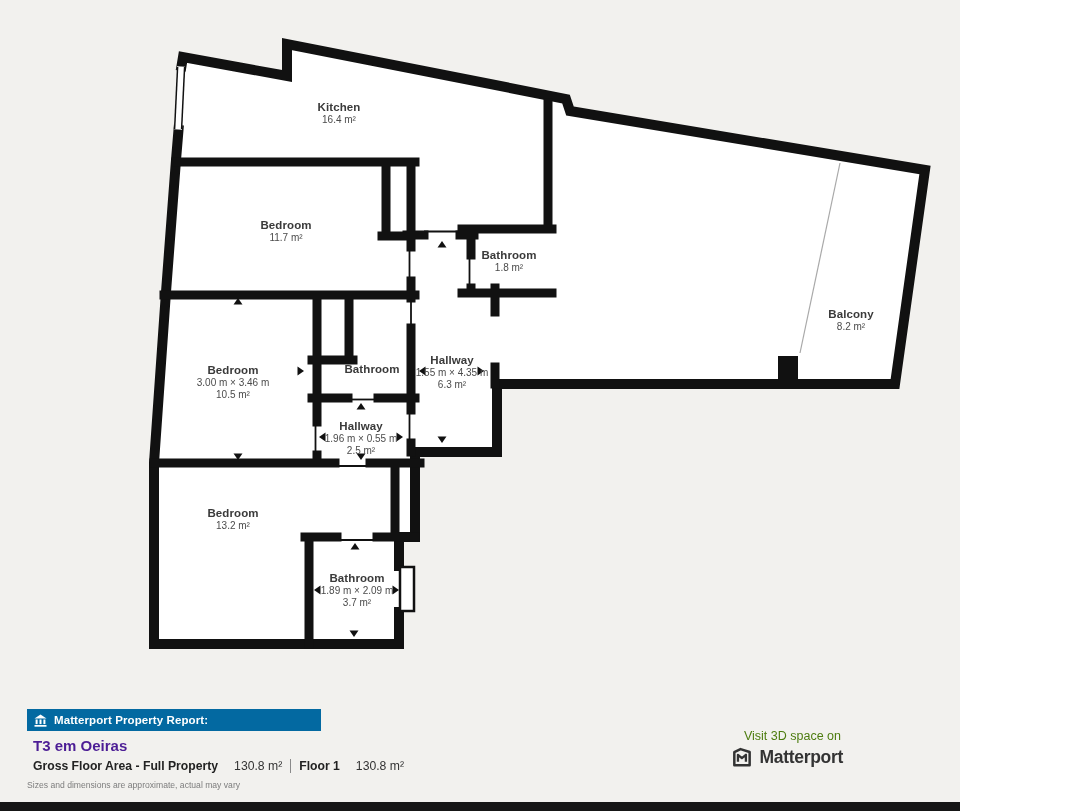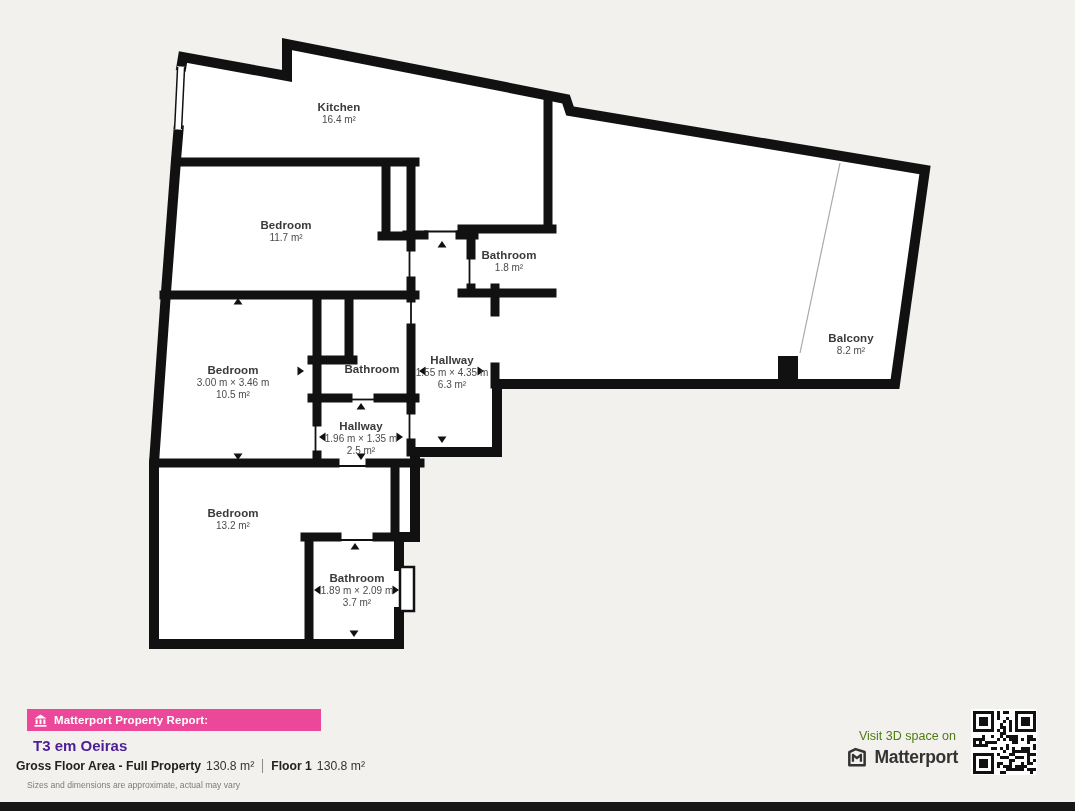--- a/index.html
+++ b/index.html
@@ -1,35 +1,35 @@
 <!DOCTYPE html>
 <html><head>
 <meta charset="utf-8">
 <style>
   html,body{margin:0;padding:0;}
   body{font-family:"Liberation Sans","DejaVu Sans",sans-serif;}
-  #stage{position:relative;width:1075px;height:811px;background:#f2f1ee;overflow:hidden;}
+  #stage{position:relative;width:960px;height:811px;background:#f2f1ee;overflow:hidden;}
   #plan-svg{position:absolute;left:0;top:0;}
 
   
   .room-label{position:absolute;transform:translate(-50%,-50%);text-align:center;
     line-height:1.22;white-space:nowrap;pointer-events:none;}
   .room-label .rn{font-weight:bold;font-size:11.5px;color:#3a3a3a;letter-spacing:.1px;}
   .room-label .rd,.room-label .ra{font-size:10px;color:#4b4b4b;}
   .room-label .rd:empty,.room-label .ra:empty{display:none;}
 
   
-  .badge{position:absolute;left:27px;top:709px;width:294px;height:22px;background:#ec4899;
+  .badge{position:absolute;left:27px;top:709px;width:294px;height:22px;background:#0369a1;
     display:flex;align-items:center;padding-left:7px;box-sizing:border-box;}
   .badge .blabel{color:#fff;font-weight:bold;font-size:11.5px;margin-left:7px;letter-spacing:.1px;}
   .prop-title{position:absolute;left:33px;top:737px;font-size:15px;font-weight:bold;color:#4c1d95;}
-  .area-line{position:absolute;left:16px;top:759px;font-size:12.2px;color:#333;
+  .area-line{position:absolute;left:33px;top:759px;font-size:12.2px;color:#333;
     display:flex;align-items:center;}
   .area-line .b{font-weight:bold;color:#222;}
-  .area-line .v{margin-left:5px;}
+  .area-line .v{margin-left:16px;}
   .area-line .sep{width:1px;height:14px;background:#8a8a8a;margin:0 8px;}
   .disclaimer{position:absolute;left:27px;top:780px;font-size:8.6px;color:#7d7d7d;}
 
   
   .visit-text{position:absolute;right:119px;top:729px;font-size:12.5px;color:#4d7c0f;}
   .brand-row{position:absolute;right:117px;top:746px;display:flex;align-items:center;gap:6px;cursor:pointer;}
   .brand-name{font-size:17.5px;font-weight:bold;color:#333;letter-spacing:-.3px;}
   .qr-box{position:absolute;left:971px;top:709px;width:66px;height:66px;background:#fff;}
   .qr-box svg{position:absolute;left:1.5px;top:1.5px;}
   .bottom-bar{position:absolute;left:0;top:802px;width:1075px;height:9px;background:#161616;}
@@ -120,41 +120,41 @@
     <div class="ra">16.4 m²</div>
   </div>
   <div class="room-label" style="left:286px;top:231px;">
     <div class="rn">Bedroom</div>
     <div class="ra">11.7 m²</div>
   </div>
   <div class="room-label" style="left:509px;top:261px;">
     <div class="rn">Bathroom</div>
     <div class="ra">1.8 m²</div>
   </div>
-  <div class="room-label" style="left:851px;top:344px;">
+  <div class="room-label" style="left:851px;top:320px;">
     <div class="rn">Balcony</div>
     <div class="ra">8.2 m²</div>
   </div>
   <div class="room-label" style="left:233px;top:382px;">
     <div class="rn">Bedroom</div>
     <div class="rd">3.00 m × 3.46 m</div>
     <div class="ra">10.5 m²</div>
   </div>
   <div class="room-label" style="left:372px;top:369px;">
     <div class="rn">Bathroom</div>
 
   </div>
   <div class="room-label" style="left:452px;top:372px;">
     <div class="rn">Hallway</div>
     <div class="rd">1.55 m × 4.35 m</div>
     <div class="ra">6.3 m²</div>
   </div>
   <div class="room-label" style="left:361px;top:438px;">
     <div class="rn">Hallway</div>
-    <div class="rd">1.96 m × 1.35 m</div>
+    <div class="rd">1.96 m × 0.55 m</div>
     <div class="ra">2.5 m²</div>
   </div>
   <div class="room-label" style="left:233px;top:519px;">
     <div class="rn">Bedroom</div>
     <div class="ra">13.2 m²</div>
   </div>
   <div class="room-label" style="left:357px;top:590px;">
     <div class="rn">Bathroom</div>
     <div class="rd">1.89 m × 2.09 m</div>
     <div class="ra">3.7 m²</div>

